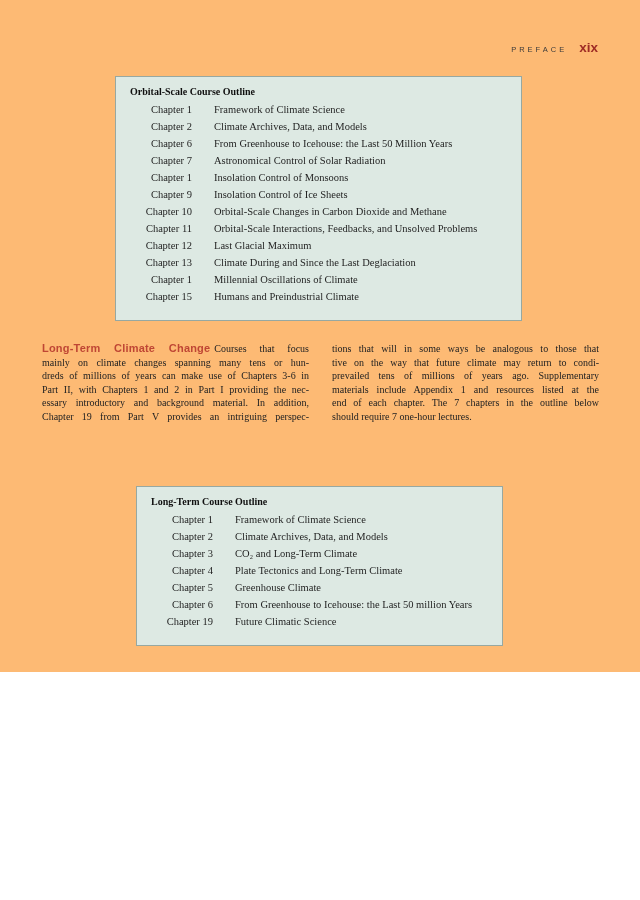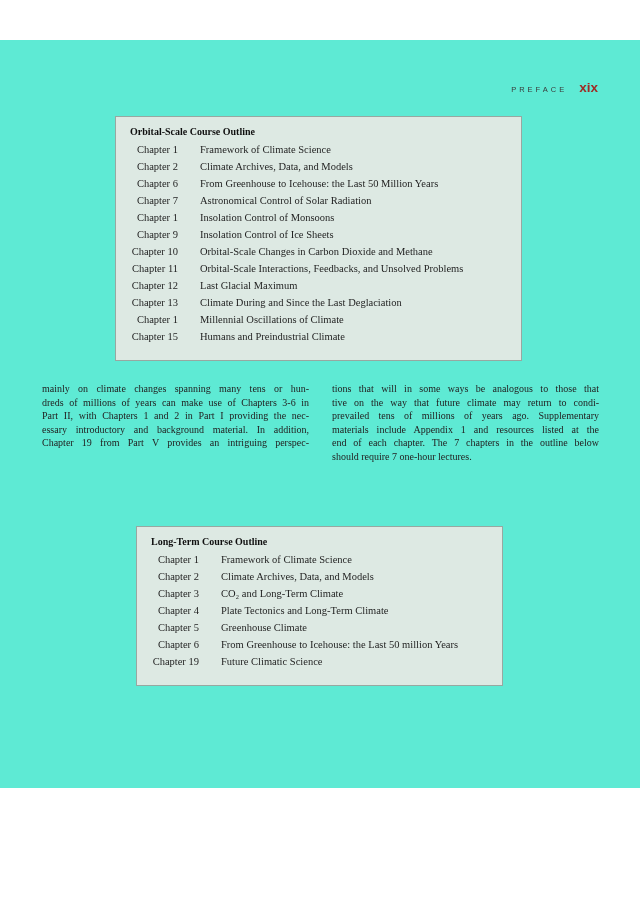--- a/index.html
+++ b/index.html
@@ -3,26 +3,25 @@
 <meta charset="utf-8">
 <style>
   html, body {
     margin: 0;
     padding: 0;
     background: #ffffff;
   }
   .page {
     position: relative;
     width: 640px;
-    height: 748px;
-    background: #5eead4;
+    height: 672px;
+    background: #fdba74;
     font-family: "Liberation Serif", serif;
     color: #1b1b1b;
     overflow: hidden;
-    margin-top: 40px;
   }
 
   
   .running-header {
     position: absolute;
     top: 40px;
     right: 42px;
     display: flex;
     align-items: baseline;
     gap: 12px;
@@ -53,20 +52,21 @@
     font-weight: bold;
     margin-left: 14px;
     margin-bottom: 7px;
     color: #101010;
   }
   .outline-row {
     display: flex;
     align-items: baseline;
     height: 17px;
     font-size: 10.5px;
+    padding-left: 14px;
     color: #1f1f1f;
   }
   .outline-row .chapter-label {
     display: inline-block;
     width: 62px;
     text-align: right;
     flex: 0 0 auto;
   }
   .outline-row .chapter-title {
     margin-left: 22px;
@@ -168,20 +168,23 @@
       </div>
         <div class="outline-row">
         <span class="chapter-label">Chapter 15</span>
         <span class="chapter-title">Humans and Preindustrial Climate</span>
       </div>
       </div>
   </div>
 
   <div class="body-section">
     <div class="col col1">
+      <div class="line">
+        <span class="section-heading">Long-Term Climate Change</span><span>Courses that focus</span>
+      </div>
       <div>
           <div class="line">mainly on climate changes  spanning many tens or hun-</div>
           <div class="line">dreds of millions of years can make use of Chapters 3-6 in</div>
           <div class="line">Part II, with Chapters 1 and 2 in Part I providing the nec-</div>
           <div class="line">essary introductory and background material. In addition,</div>
           <div class="line">Chapter 19 from Part V provides an intriguing perspec-</div>
         </div>
     </div>
     <div class="col col2">
       <div>

